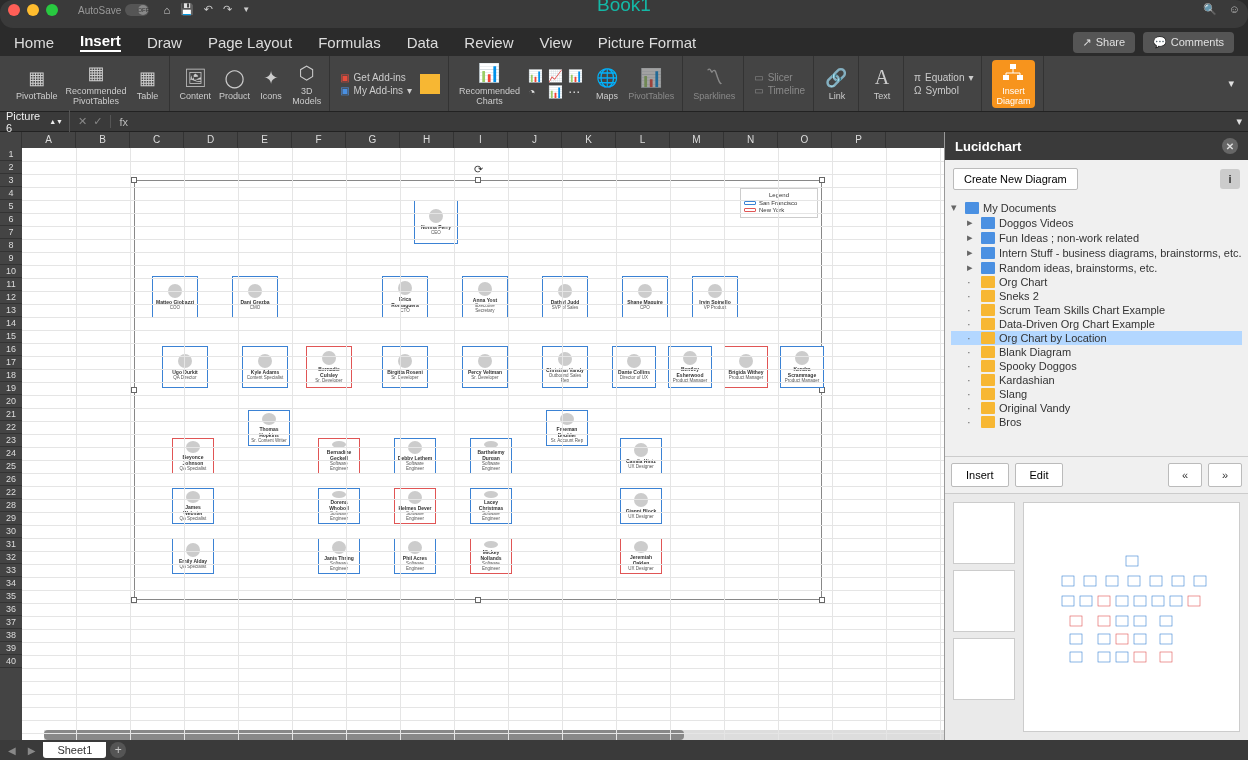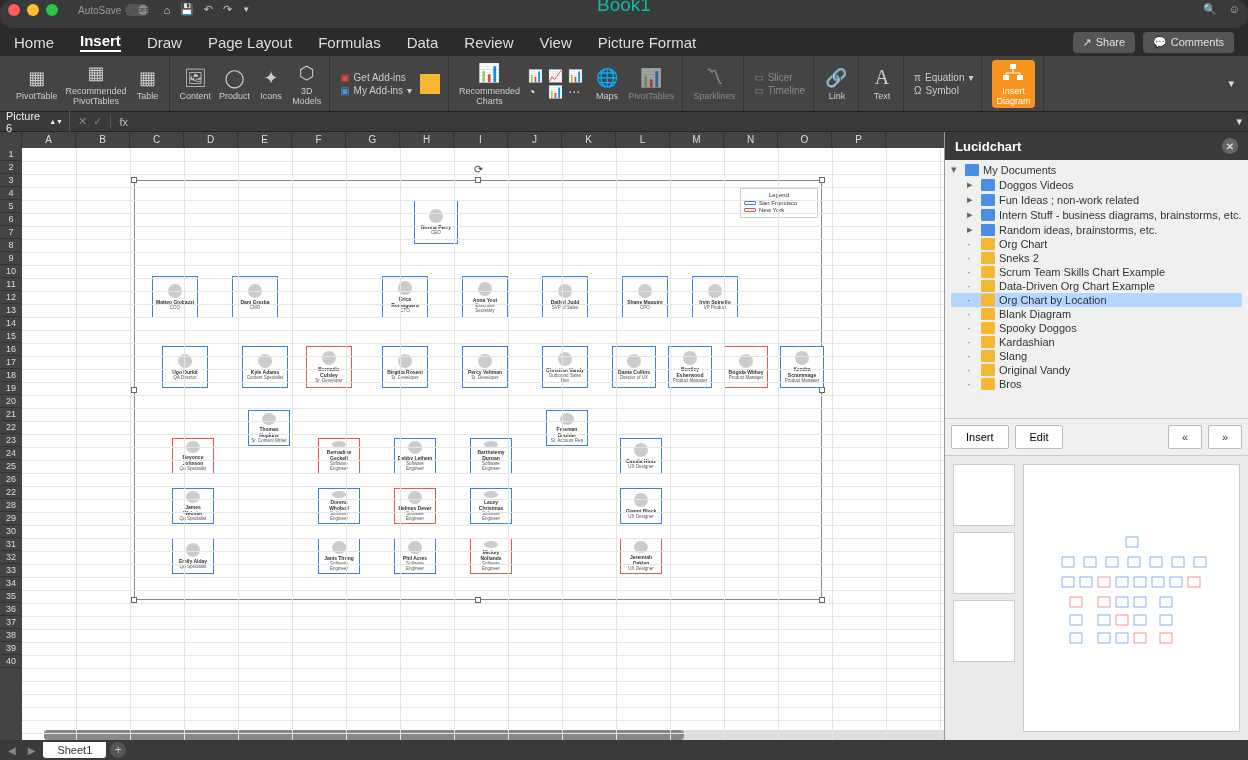--- a/index.html
+++ b/index.html
@@ -634,20 +634,24 @@
           <div class="gridline-h" style="top: 585px;"></div>
         </div>
     </div>
   </div>
 
   <div class="panel">
     <div class="panel-hdr">
       <span>Lucidchart</span>
       <div class="panel-close">✕</div>
     </div>
+    <div class="panel-top">
+      <button class="btn-create">Create New Diagram</button>
+      <div class="btn-info">i</div>
+    </div>
     <div class="tree" id="tree">
       <div class="tree-item root">
           <span class="tree-expand">▾</span>
           <div class="tree-icon folder"></div>
           <span>My Documents</span>
         </div>
     <div class="tree-item">
           <span class="tree-expand">▸</span>
           <div class="tree-icon folder"></div>
           <span>Doggos Videos</span>

